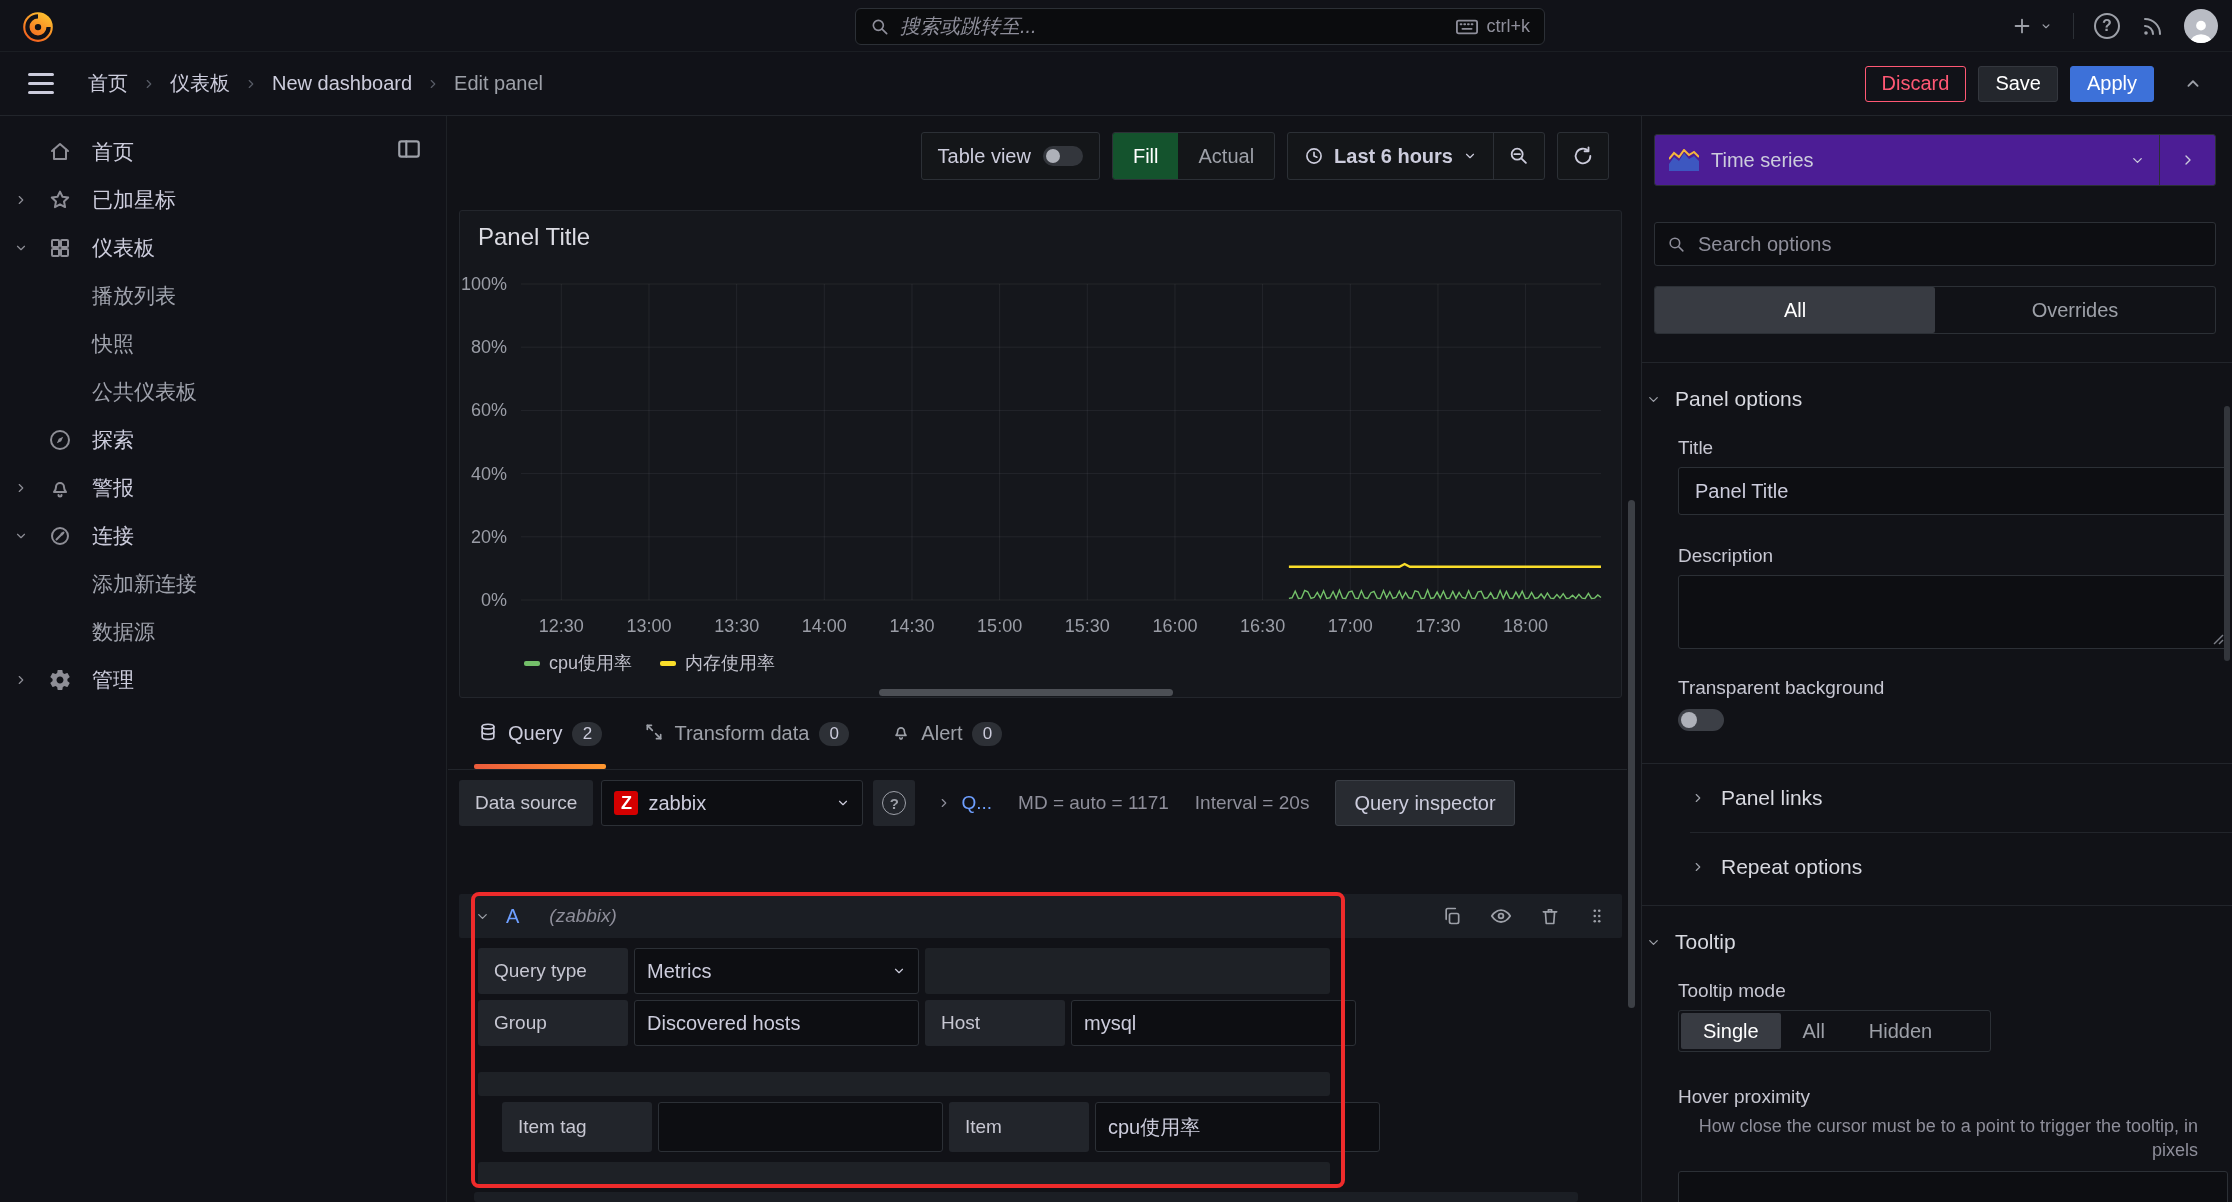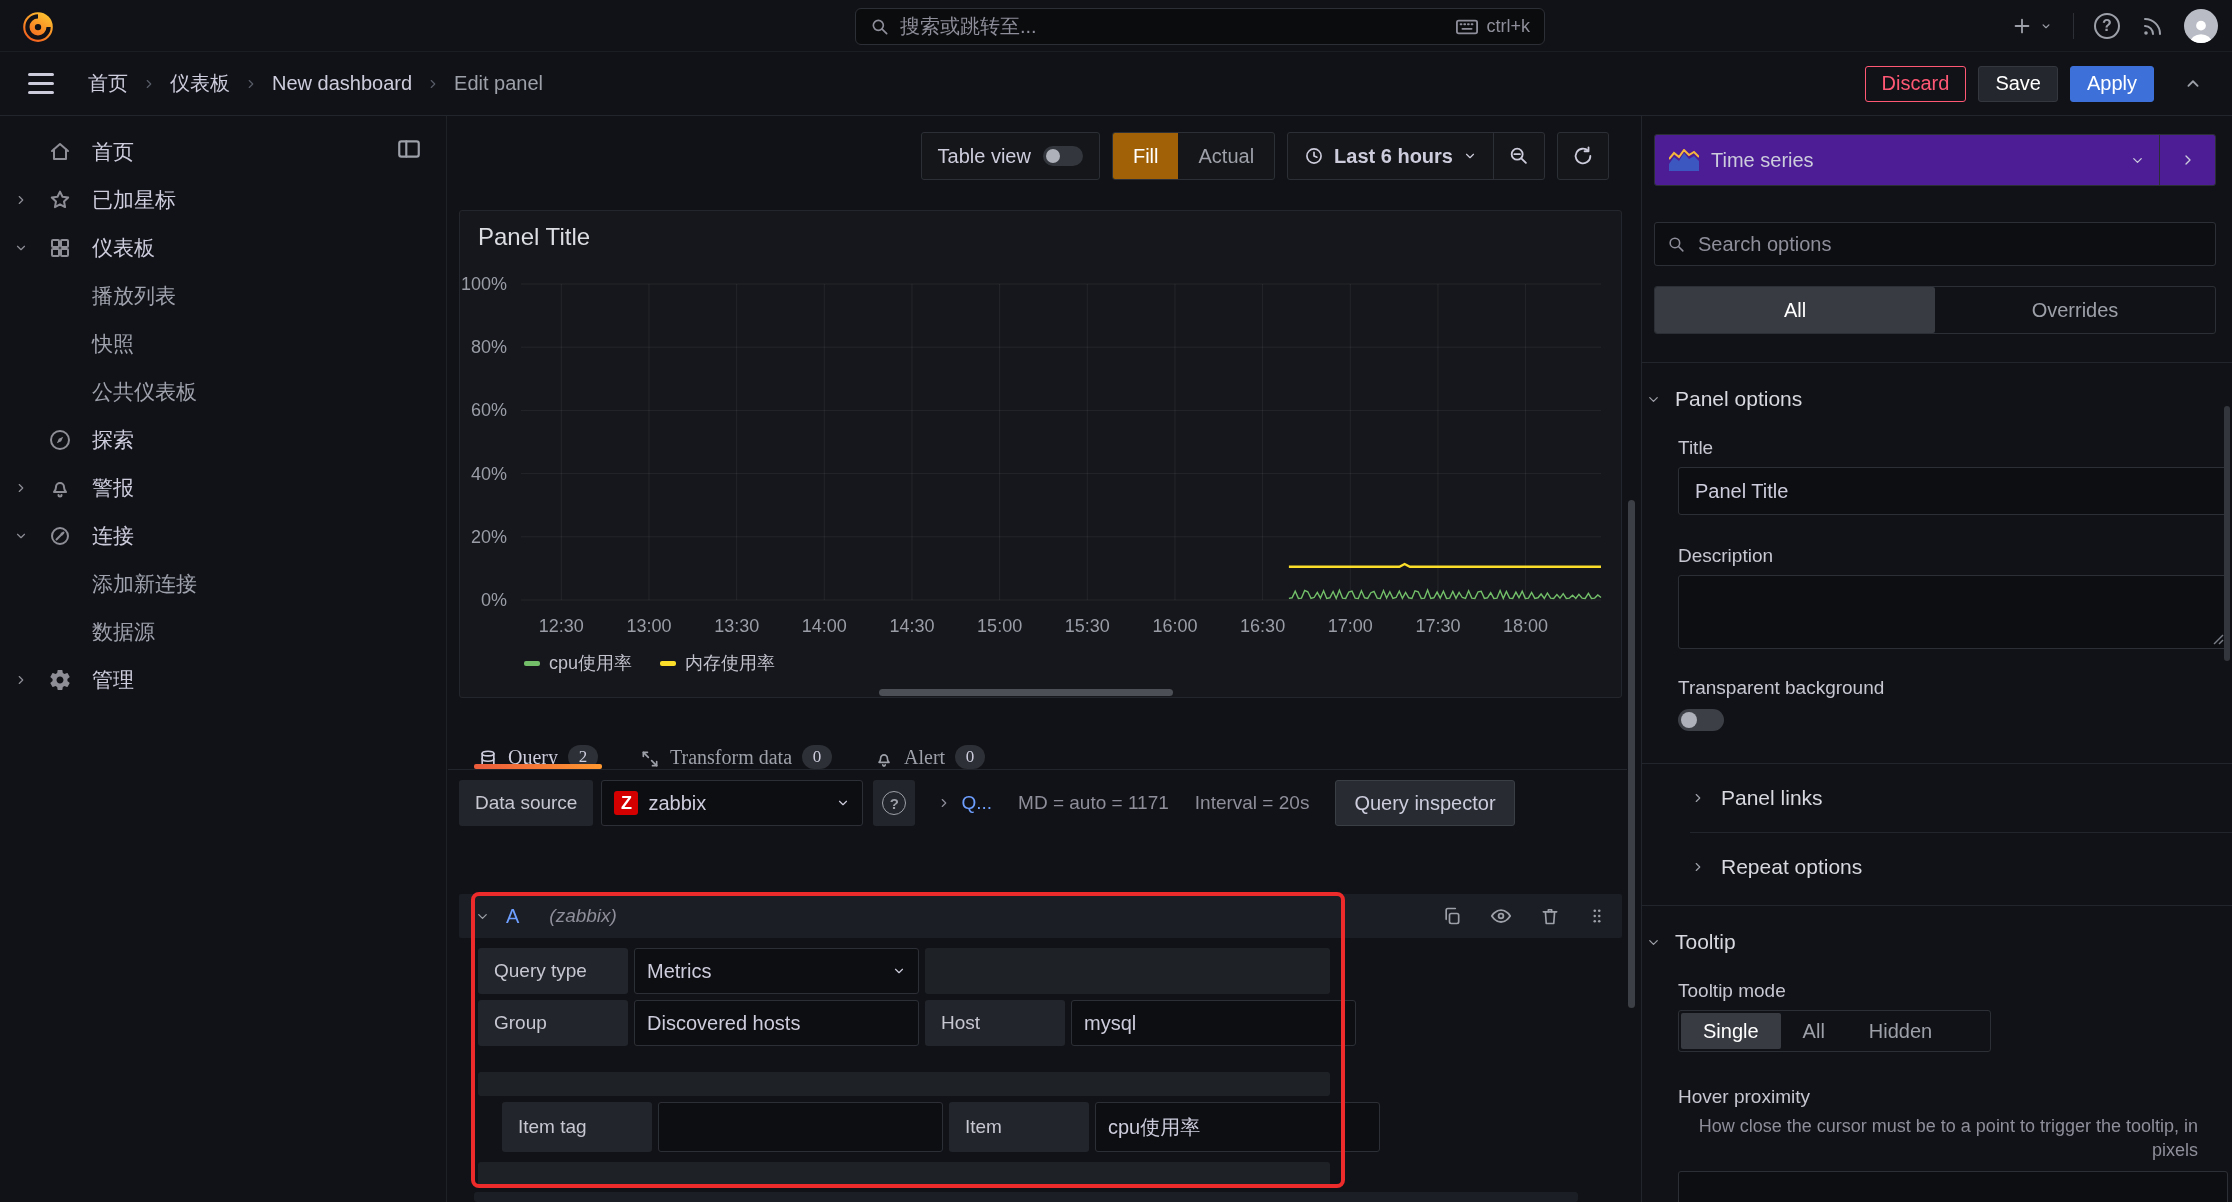--- a/index.html
+++ b/index.html
@@ -6,21 +6,21 @@
     font-family:"Liberation Sans","DejaVu Sans",sans-serif;color:#ccccdc;}
   *{box-sizing:border-box;}
   .ic{stroke:currentColor;fill:none;stroke-width:2;stroke-linecap:round;stroke-linejoin:round;display:block;}
   .ic-fill{fill:currentColor;stroke:none;display:block;}
 
   
   #topbar{position:absolute;left:0;top:0;width:2232px;height:52px;background:#111218;border-bottom:1px solid #1b1e23;}
   #logo{position:absolute;left:20px;top:8px;width:36px;height:36px;}
   #top-search{position:absolute;left:855px;top:8px;width:690px;height:37px;background:#0b0c0e;
     border:1px solid #2c3036;border-radius:6px;display:flex;align-items:center;padding:0 14px;gap:10px;color:#8e8e9a;}
-  #top-search .ph{font-size:20px;color:#8e8e9a;flex:1;}
+  #top-search .ph{font-size:20px;color:#8e8e9a;flex:1;font-style:italic;}
   #top-search .kbd{display:flex;align-items:center;gap:8px;font-size:18px;color:#8e8e9a;}
   #topbar-right{position:absolute;right:14px;top:0;height:52px;display:flex;align-items:center;gap:20px;color:#9da0a8;}
   .tb-divider{width:1px;height:26px;background:#2c3036;}
   .circle-q{width:26px;height:26px;border:2px solid #9da0a8;border-radius:50%;display:flex;align-items:center;justify-content:center;
     font-size:16px;font-weight:bold;color:#9da0a8;}
   #avatar{width:34px;height:34px;border-radius:50%;background:#b9bcc4;display:flex;align-items:flex-end;justify-content:center;overflow:hidden;}
 
   
   #crumb-row{position:absolute;left:0;top:52px;width:2232px;height:64px;background:#111218;border-bottom:1px solid #22252b;
     display:flex;align-items:center;padding:0 28px;}
@@ -47,40 +47,40 @@
   #dock-toggle{position:absolute;left:396px;top:136px;color:#9da0a8;}
 
   
   #main{position:absolute;left:448px;top:116px;width:1193px;bottom:0;}
   #editor-toolbar{position:absolute;top:16px;right:32px;height:48px;display:flex;gap:12px;}
   .tool-box{height:48px;background:#141619;border:1px solid #2c3036;border-radius:3px;display:flex;align-items:center;}
   #tableview-box{padding:0 16px;gap:12px;font-size:20px;color:#ccccdc;}
   .toggle-sm{width:40px;height:20px;border-radius:11px;background:#33363c;position:relative;}
   .toggle-sm::after{content:"";position:absolute;left:3px;top:3px;width:14px;height:14px;border-radius:50%;background:#aeb1b9;}
   .seg{padding:0 20px;height:100%;display:flex;align-items:center;font-size:20px;color:#9da0a8;}
-  .seg.active{background:#a16207;color:#fff;}
+  .seg.active{background:#14532d;color:#fff;}
   #time-box .sect{display:flex;align-items:center;gap:10px;padding:0 16px;height:100%;font-size:20px;color:#ccccdc;font-weight:bold;}
   .v-sep{width:1px;height:100%;background:#2c3036;}
   .icon-cell{width:50px;height:100%;display:flex;align-items:center;justify-content:center;color:#ccccdc;}
 
   
   #panel{position:absolute;left:11px;top:94px;width:1163px;height:488px;background:#15171c;border:1px solid #23262c;border-radius:3px;}
   #panel-title{position:absolute;left:18px;top:12px;font-size:24px;font-weight:500;color:#dcdce3;}
   #chart-svg{position:absolute;left:0;top:0;}
   #chart-svg text{font-family:"Liberation Sans","DejaVu Sans",sans-serif;}
   #legend{position:absolute;left:64px;bottom:22px;display:flex;gap:28px;align-items:center;}
   .legend-item{display:flex;align-items:center;gap:9px;font-size:18px;color:#c2c2cd;}
   .legend-swatch{width:16px;height:5px;border-radius:2px;}
   #h-scroll{position:absolute;left:431px;top:573px;width:294px;height:7px;border-radius:4px;background:#4c4f55;}
   #v-scroll{position:absolute;right:6px;top:384px;width:7px;height:508px;border-radius:4px;background:#3c3f45;}
 
   
   #tabs-row{position:absolute;left:0;top:606px;width:1179px;height:48px;border-bottom:1px solid #22252b;display:flex;align-items:stretch;
     padding-left:26px;gap:34px;}
-  .tab{position:relative;display:flex;align-items:flex-end;gap:10px;font-size:20px;color:#9da0a8;cursor:pointer;padding:0 4px;font-family:Liberation Serif, serif;}
+  .tab{position:relative;display:flex;align-items:flex-start;gap:10px;font-size:20px;color:#9da0a8;cursor:pointer;padding:0 4px;}
   .tab .cnt{background:#2d3036;border-radius:12px;min-width:30px;height:24px;display:flex;align-items:center;justify-content:center;
     font-size:17px;color:#ccccdc;padding:0 8px;}
   .tab.active{color:#ccccdc;}
   .tab.active::after{content:"";position:absolute;left:0;right:0;bottom:0;height:5px;border-radius:2px;
     background:linear-gradient(90deg,#eb5b3c,#ff9830);}
 
   
   #ds-row{position:absolute;left:11px;top:664px;height:46px;display:flex;align-items:center;}
   .cell-label{background:#22252b;border-radius:3px;height:46px;display:flex;align-items:center;padding:0 16px;font-size:19px;color:#c7c7d2;}
   .cell-input{background:#0d0e12;border:1px solid #2c3036;border-radius:3px;height:46px;display:flex;align-items:center;

